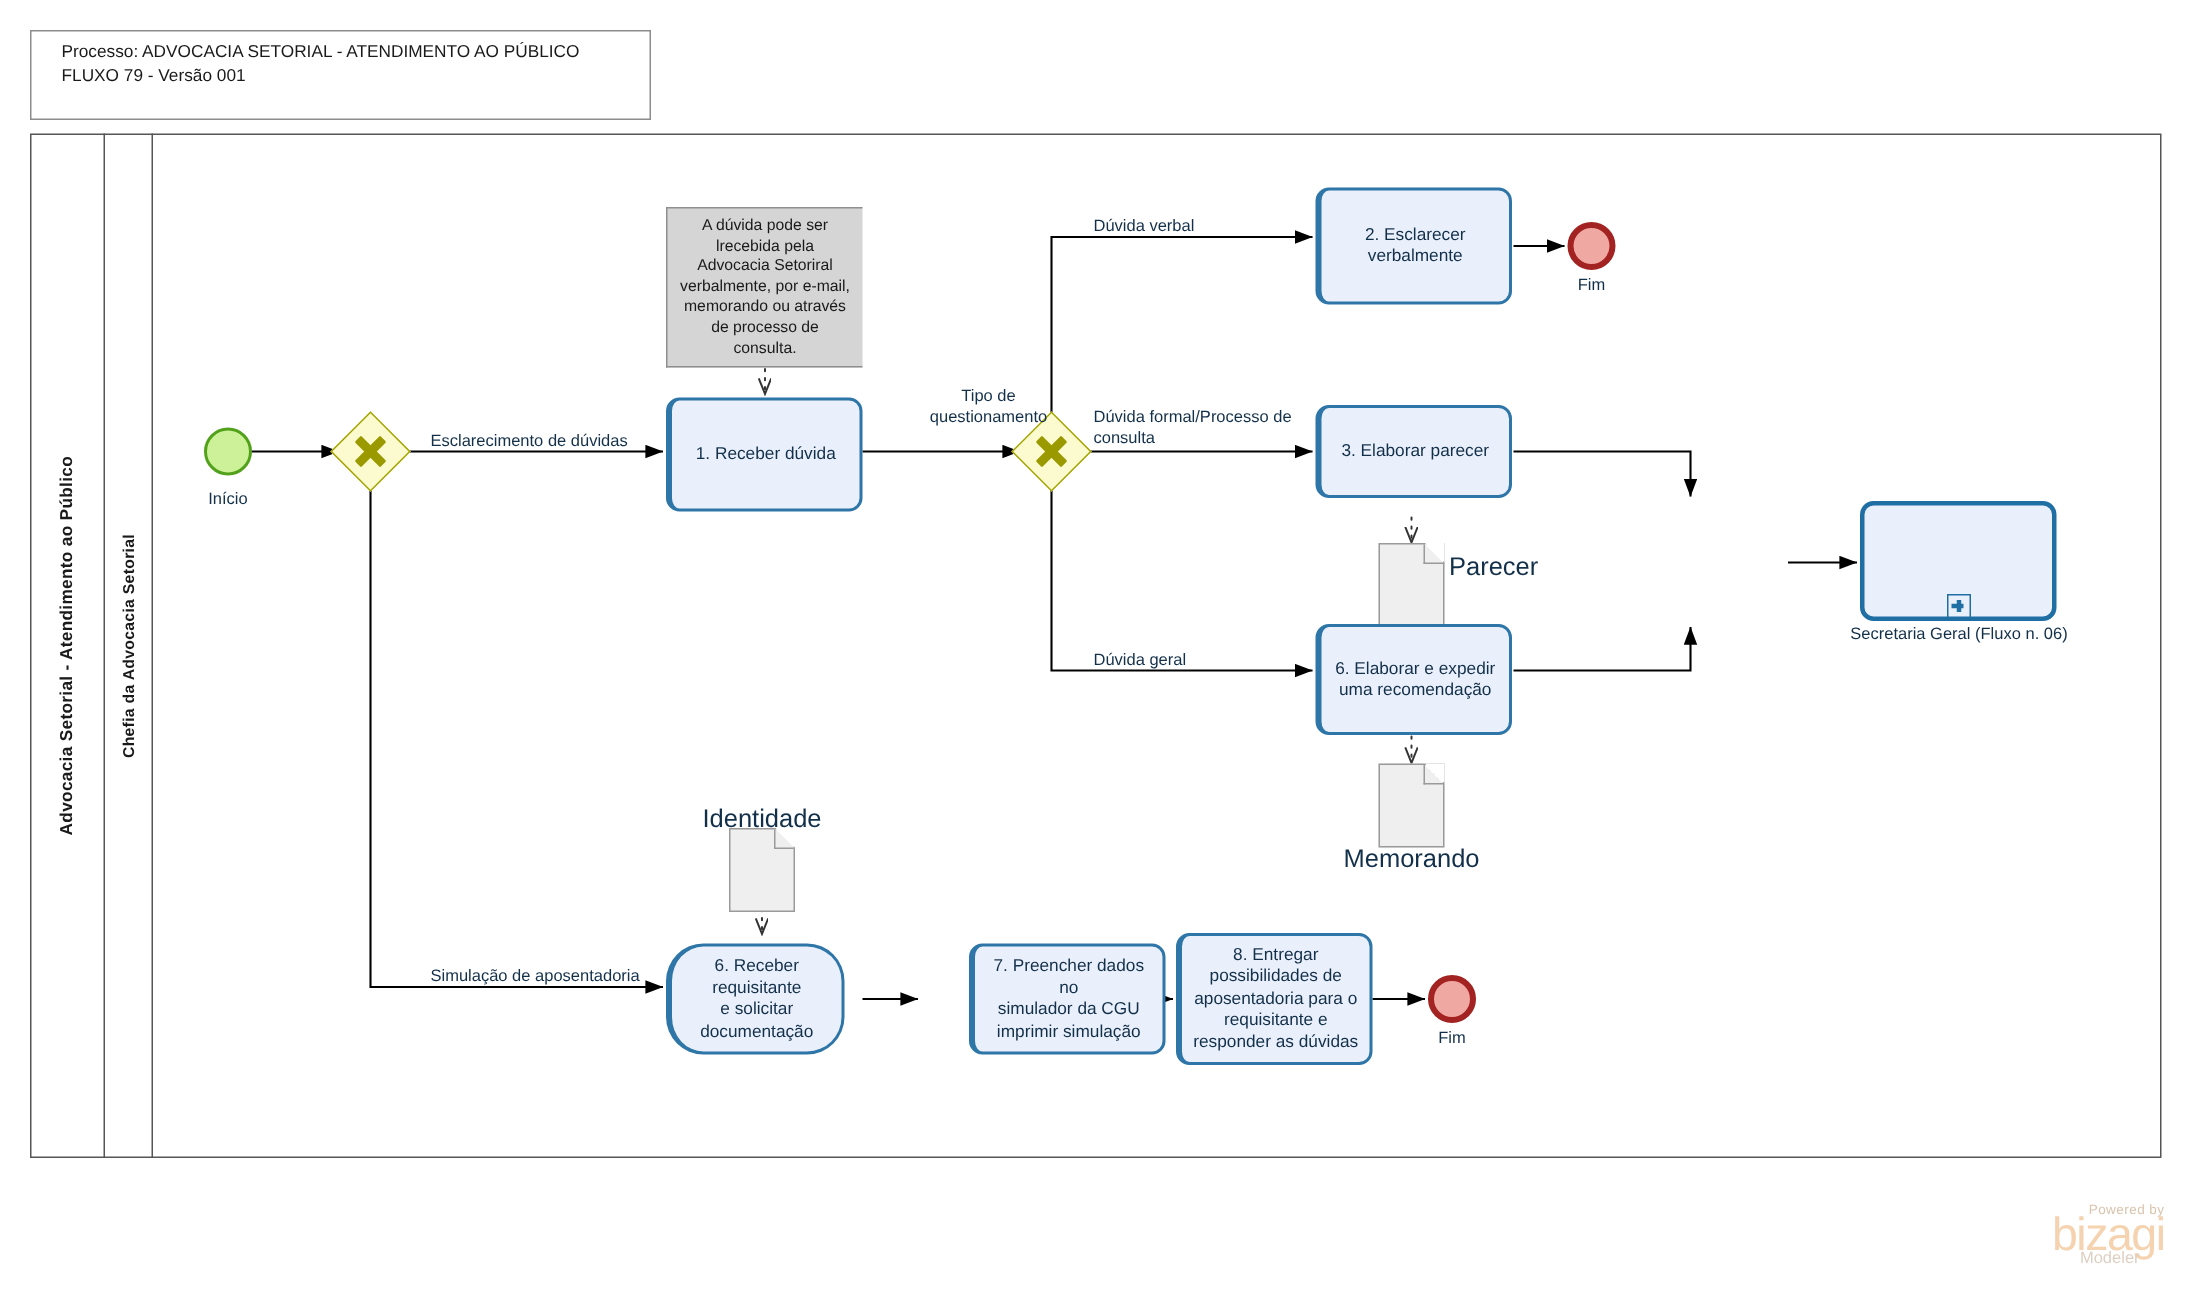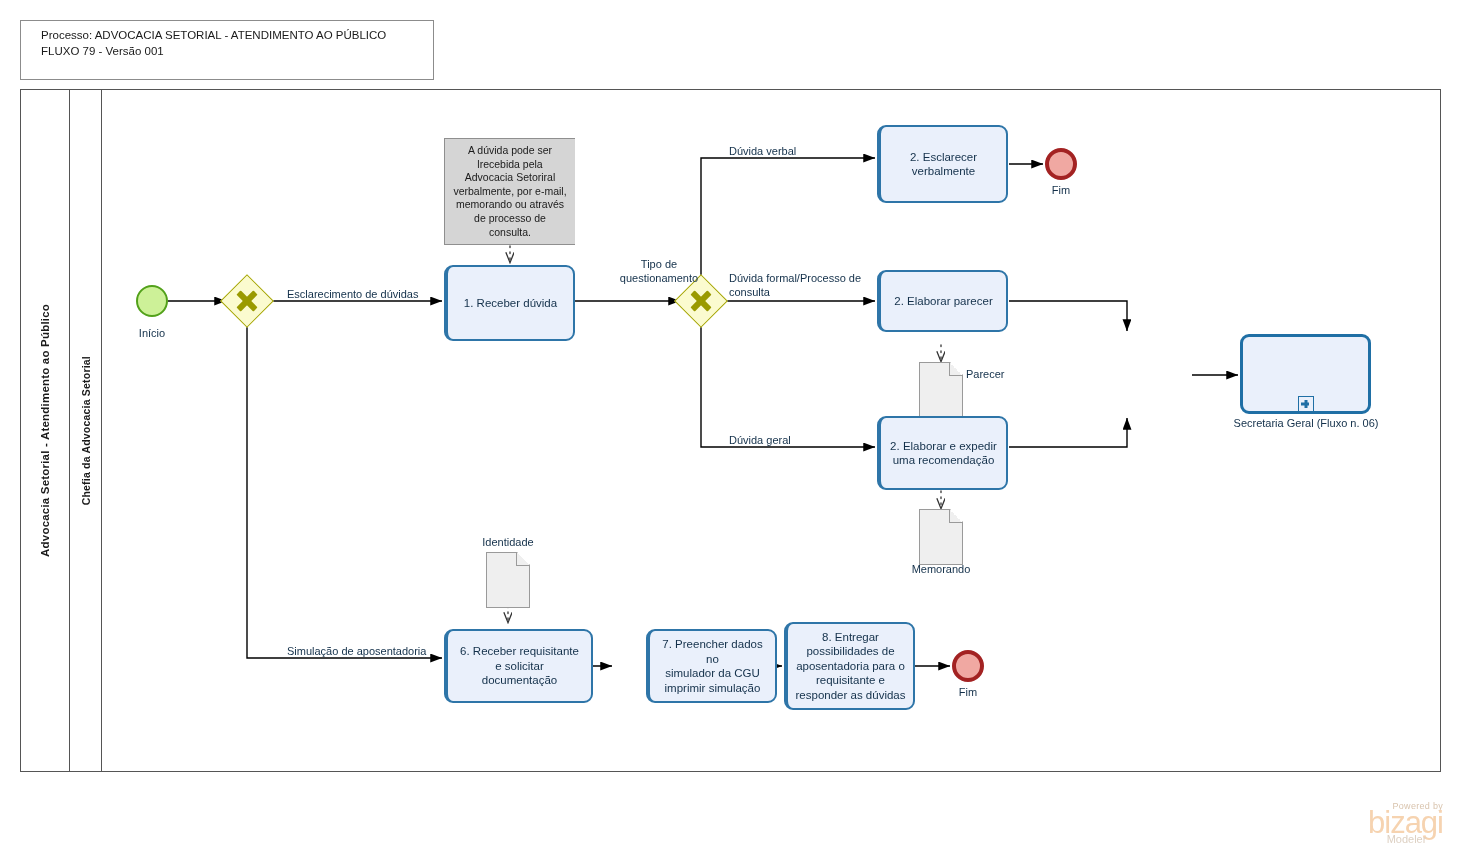--- a/index.html
+++ b/index.html
@@ -208,21 +208,21 @@
     width: 13px; height: 13px;
     background: linear-gradient(to bottom left, #ffffff 50%, transparent 50%);
     border-left: 1px solid #9a9a9a;
     border-bottom: 1px solid #9a9a9a;
     box-sizing: border-box;
     z-index: 2;
   }
   .dataobj-label {
     position: absolute;
     text-align: center;
-    font-size: 11px;
+    font-size: 17px;
     color: #13304a;
     white-space: nowrap;
   }
 
   .annotation {
     position: absolute;
     background: #d5d5d5;
     border: 1px solid #8f8f8f;
     border-right: none;
     box-sizing: border-box;
@@ -363,47 +363,47 @@
   </div>
   <div class="flow-label" style="left:600px; top:258px; width:118px; text-align:center;">Tipo de
 questionamento</div>
 
   <div class="task" style="left:877px; top:125px; width:131px; height:78px; white-space:pre-line;">2. Esclarecer
 verbalmente</div>
 
   <div class="event event-end" style="left:1045px; top:148px;"></div>
   <div class="event-label" style="left:1025px; top:184px; width:72px;">Fim</div>
 
-  <div class="task" style="left:877px; top:270px; width:131px; height:62px;">2. Elaborar parecer</div>
+  <div class="task" style="left:877px; top:270px; width:131px; height:62px;">3. Elaborar parecer</div>
 
   <div class="dataobj" style="left:919px; top:362px;">
     <div class="dataobj-fold"></div>
   </div>
   <div class="dataobj-label" style="left:966px; top:368px; text-align:left;">Parecer</div>
 
-  <div class="task" style="left:877px; top:416px; width:131px; height:74px; white-space:pre-line;">2. Elaborar e expedir
+  <div class="task" style="left:877px; top:416px; width:131px; height:74px; white-space:pre-line;">6. Elaborar e expedir
 uma recomendação</div>
 
   <div class="dataobj" style="left:919px; top:509px;">
     <div class="dataobj-fold"></div>
   </div>
   <div class="dataobj-label" style="left:886px; top:563px; width:110px;">Memorando</div>
 
 
   <div class="subprocess" style="left:1240px; top:334px; width:131px; height:80px;">
     <div class="subprocess-plus"></div>
   </div>
   <div class="subprocess-caption" style="left:1215px; top:417px; width:182px;">Secretaria Geral (Fluxo n. 06)</div>
 
   <div class="dataobj-label" style="left:453px; top:536px; width:110px;">Identidade</div>
   <div class="dataobj" style="left:486px; top:552px;">
     <div class="dataobj-fold"></div>
   </div>
 
-  <div class="task" style="left:444px; top:629px; width:149px; height:74px; white-space:pre-line;">6. Receber requisitante
+  <div class="task" style="left:444px; top:629px; width:119px; height:74px; white-space:pre-line;border-radius:25px;">6. Receber requisitante
 e solicitar
 documentação</div>
 
   <div class="task" style="left:614px; top:629px; width:131px; height:74px; white-space:pre-line;margin-left:32px;">7. Preencher dados no
 simulador da CGU
 imprimir simulação</div>
 
   <div class="task" style="left:784px; top:622px; width:131px; height:88px; white-space:pre-line;">8. Entregar
 possibilidades de
 aposentadoria para o

